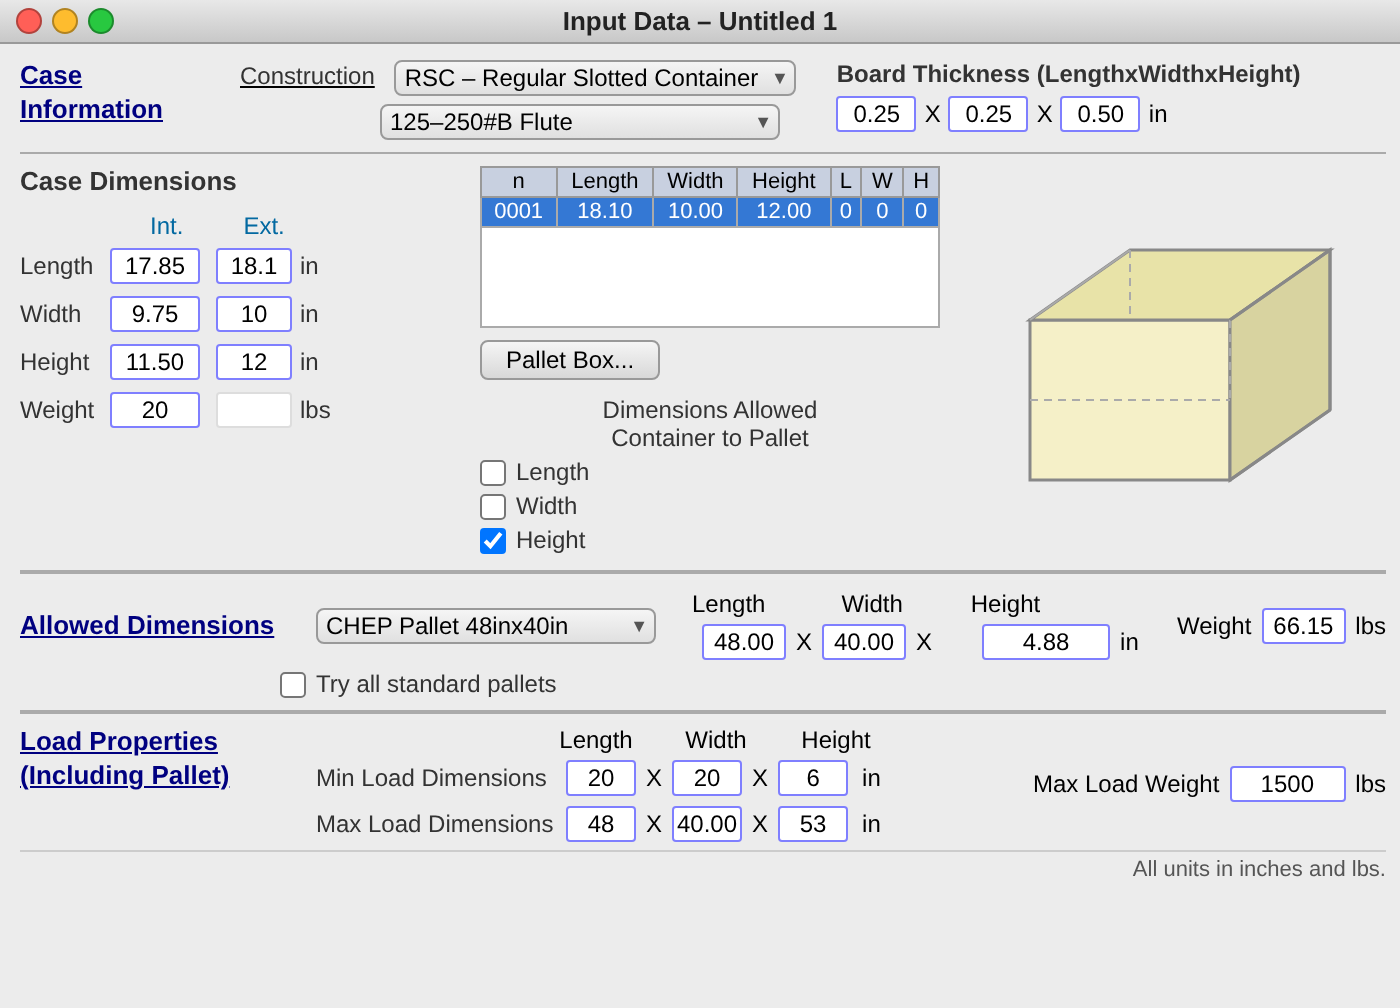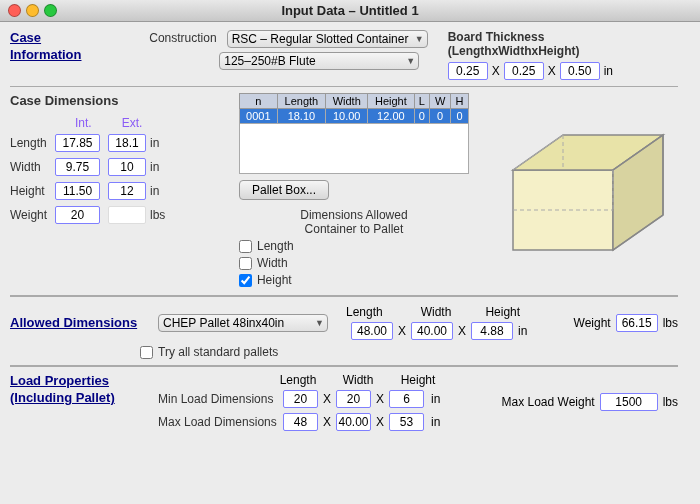--- a/index.html
+++ b/index.html
@@ -34,21 +34,21 @@
     }
     .tb-close { background: #ff5f57; }
     .tb-min { background: #febc2e; }
     .tb-max { background: #28c840; }
     .title-text {
       font-size: 13px;
       font-weight: bold;
       color: #222;
     }
     .main-content {
-      padding: 8px 22px 5px 10px;
+      padding: 8px 7px 5px 10px;
       background: #ececec;
       height: 482px;
     }
     
     .top-section {
       display: flex;
       align-items: flex-start;
       margin-bottom: 6px;
       padding-bottom: 6px;
       border-bottom: 1px solid #aaa;
@@ -131,21 +131,21 @@
       font-weight: bold;
       color: #333;
       margin-bottom: 8px;
     }
     .dim-header {
       display: flex;
       margin-left: 65px;
       gap: 20px;
       margin-bottom: 4px;
       font-size: 12px;
-      color: #8b5cf6;
+      color: #0369a1;
     }
     .dim-row {
       display: flex;
       align-items: center;
       margin-bottom: 6px;
     }
     .dim-label {
       width: 45px;
       font-size: 12px;
       color: #333;
@@ -316,21 +316,21 @@
   <span class="title-text">Input Data – Untitled 1</span>
 </div>
 
 <div class="main-content">
 
   <div class="top-section">
     <div class="case-info-label">
       <span>Case</span><br>
       <span>Information</span>
     </div>
-    <div style="margin-left:30px;">
+    <div style="text-decoration:underline;">
       <div style="display:flex; align-items:center; gap:10px; margin-bottom:4px;">
         <span class="construction-label">Construction</span>
         <div class="select-wrapper">
           <select class="mac-select">
             <option>RSC – Regular Slotted Container</option>
           </select>
         </div>
       </div>
       <div style="display:flex; align-items:center; gap:10px; margin-left:70px;">
         <div class="select-wrapper">
@@ -477,21 +477,21 @@
         <div style="display:flex; gap:30px; margin-bottom:3px;">
           <span>Length</span>
           <span style="margin-left:8px;">Width</span>
           <span style="margin-left:4px;">Height</span>
         </div>
         <div class="pallet-dims">
           <input class="num-input" style="width: 42px;" type="text" value="48.00">
           <span>X</span>
           <input class="num-input" style="width: 42px;" type="text" value="40.00">
           <span>X</span>
-          <input class="num-input" style="width: 42px;" type="text" value="4.88">
+          <input class="num-input" style="width: 64px; margin-left: 20px;" type="text" value="4.88">
           <span>in</span>
         </div>
       </div>
       <div class="pallet-weight">
         <span>Weight</span>
         <input class="num-input" style="width: 42px;" type="text" value="66.15">
         <span>lbs</span>
       </div>
     </div>
     <div class="try-pallets-row">
@@ -536,14 +536,15 @@
         </div>
       </div>
       <div class="load-max-weight" style="margin-left:auto; align-self:center;">
         <span>Max Load Weight</span>
         <input class="num-input" style="width: 58px;" type="text" value="1500">
         <span>lbs</span>
       </div>
     </div>
   </div>
 
+  <div class="footer-note">All units in inches and lbs.</div>
 
 </div>
 
 </body></html>

